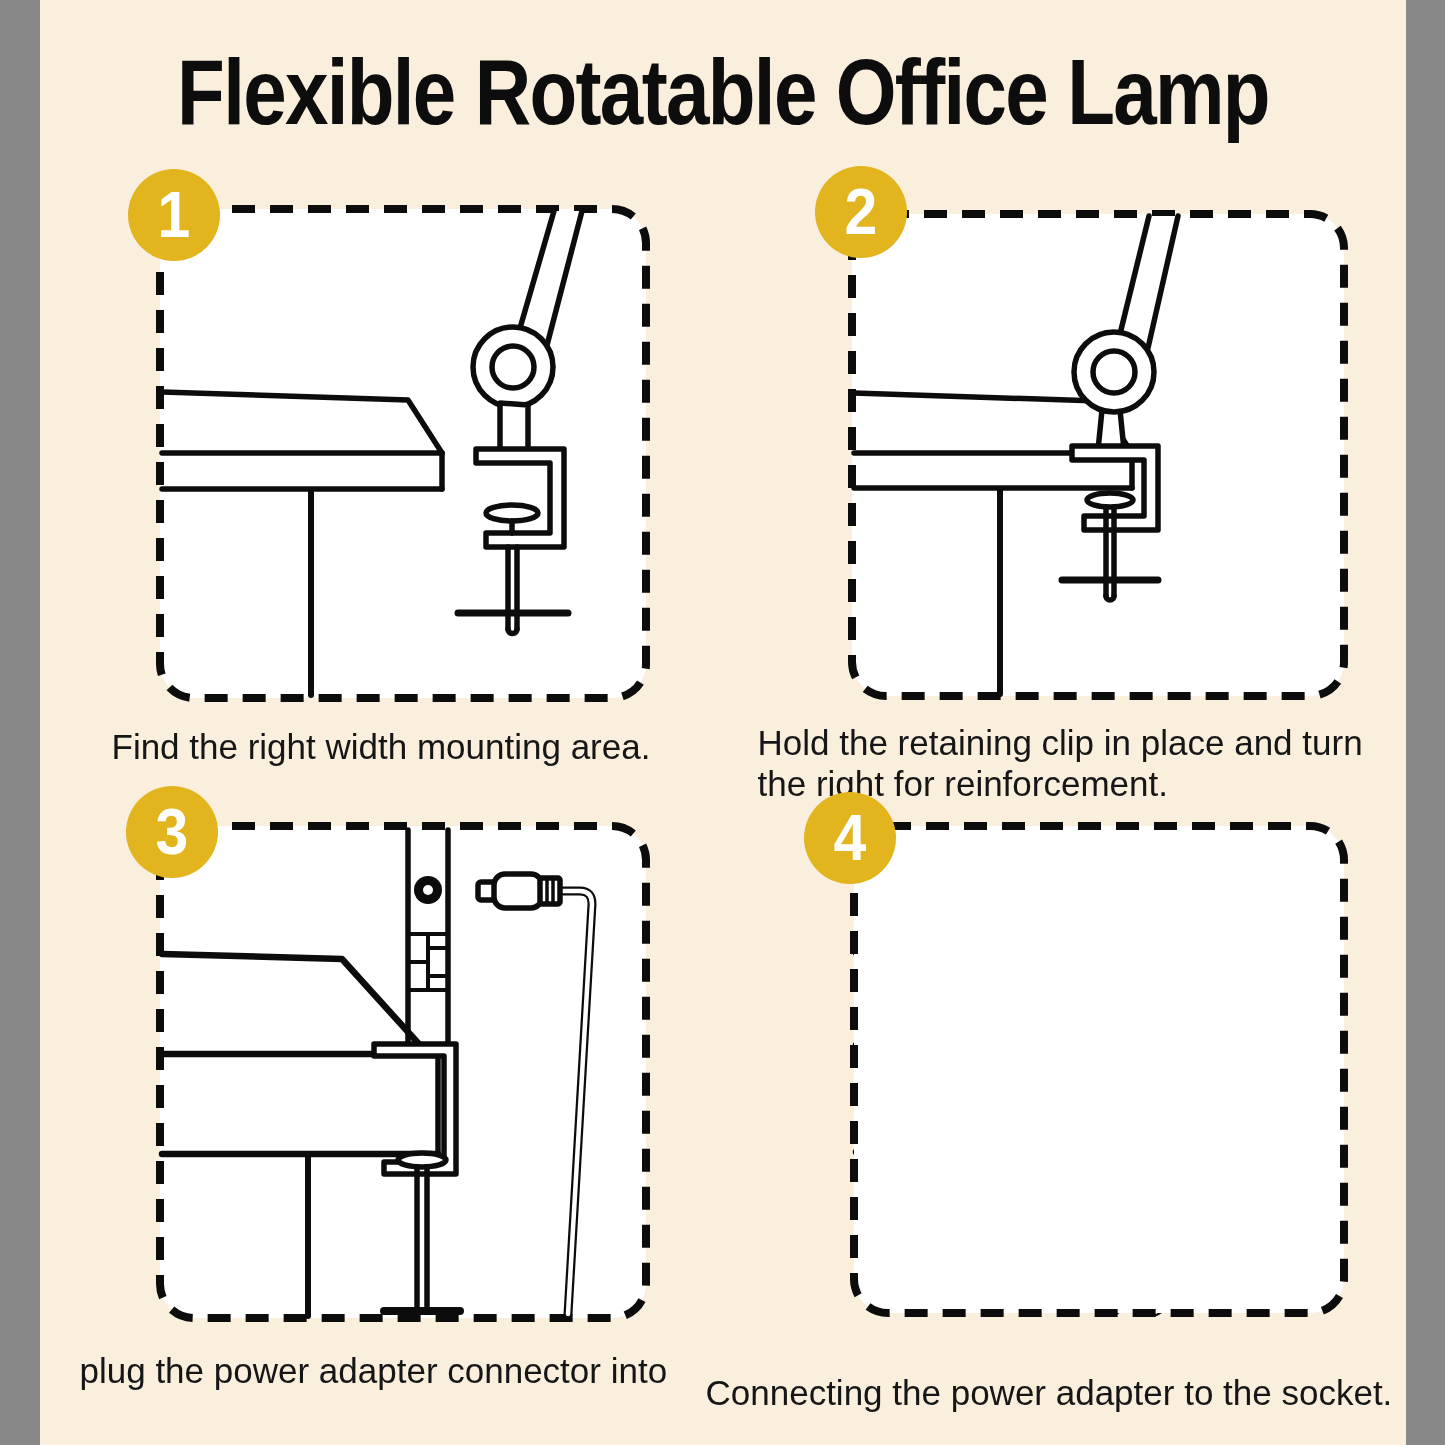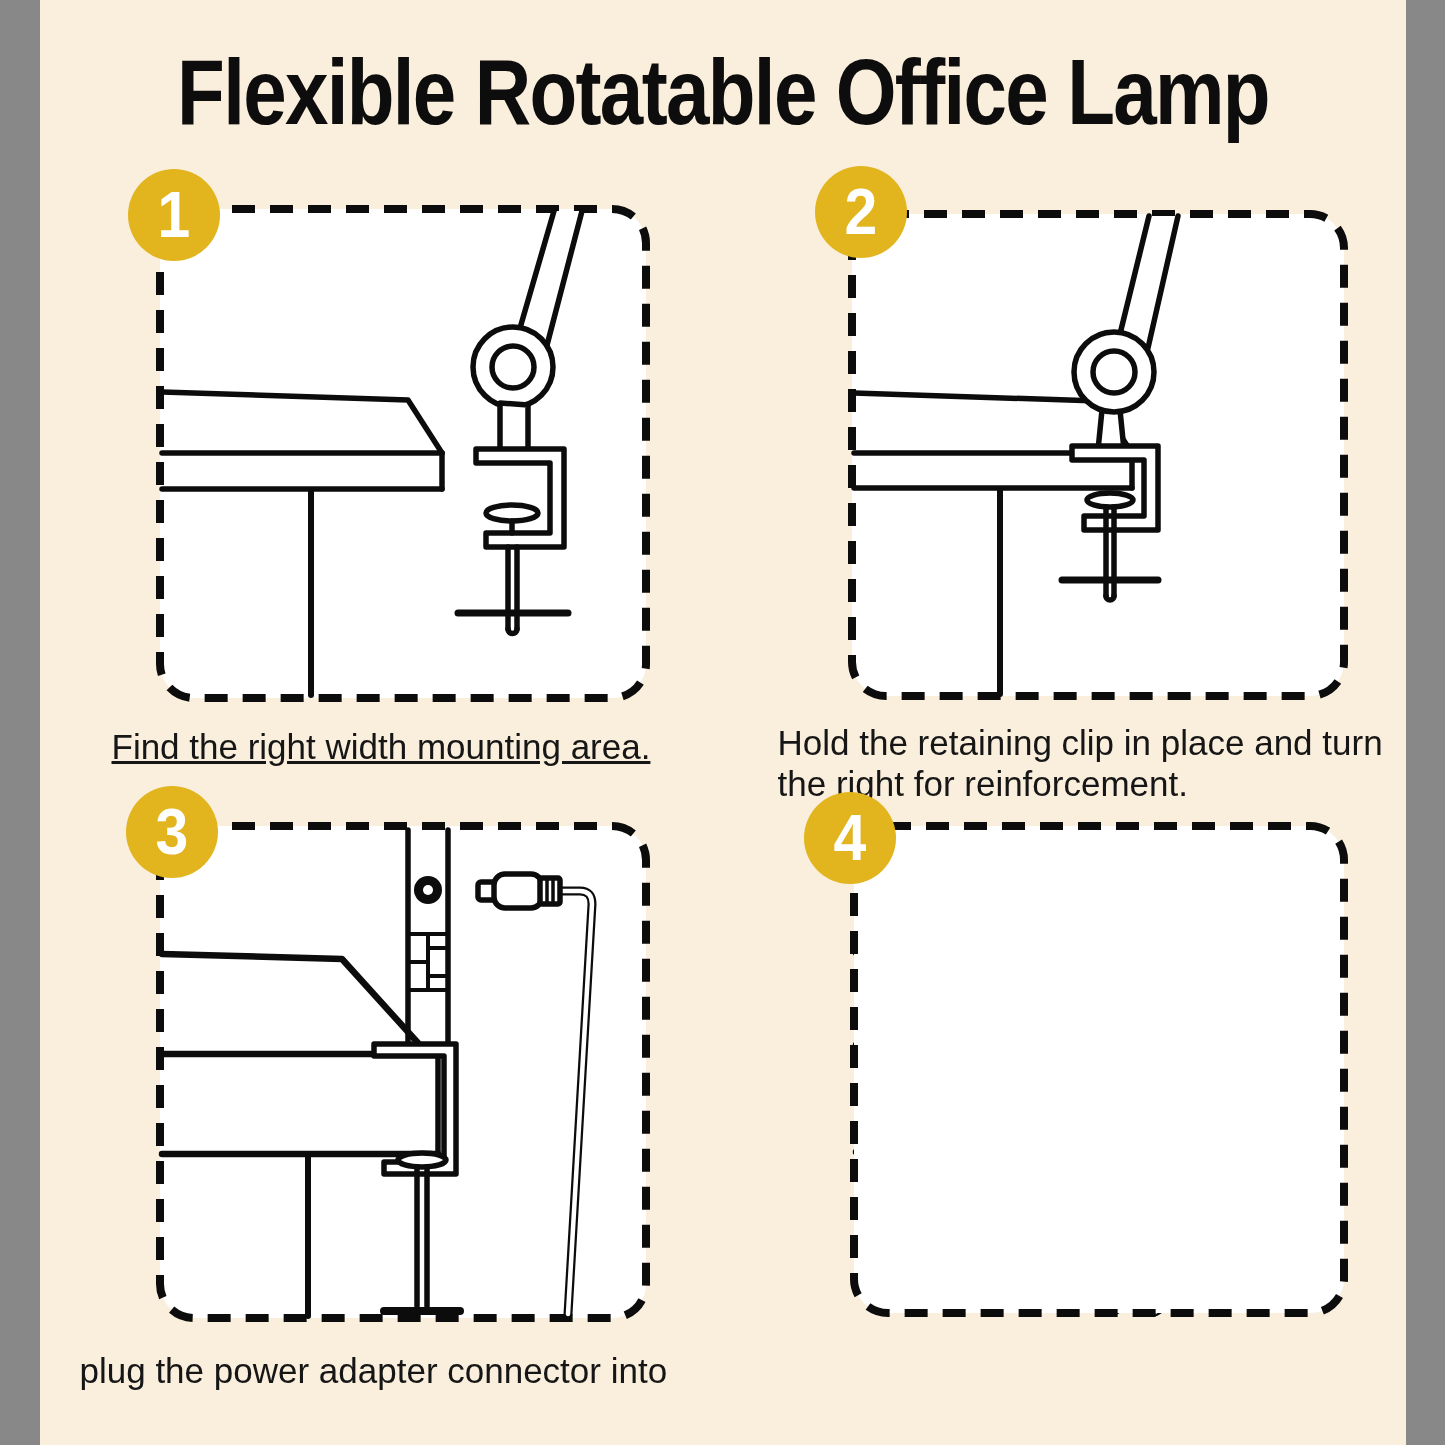--- a/index.html
+++ b/index.html
@@ -62,21 +62,21 @@
         <path class="ln" d="M356 316 V328"></path>
         <path class="ln" d="M352 342 V424 M361 342 V424"></path>
         <path class="ln" style="stroke-width:7" d="M302 408 H412"></path>
         <path class="ln" d="M352 424 a4.5 4.5 0 0 0 9 0"></path>
       </g>
     </svg>
   </div>
   <div class="badge" style="left:88px;top:169px;">
     <span>1</span>
   </div>
-  <div class="caption" style="left:72px;top:726px;text-decoration:underline;">
+  <div class="caption" style="left:72px;top:726px;">
     <div>Find the right width mounting area.</div>
   </div>
 
   <div class="panel" style="left:808px;top:210px;width:500px;height:490px;">
     <svg width="500" height="490" viewBox="0 0 500 490">
       <rect class="dash" x="4" y="4" width="492" height="482" rx="34"></rect>
       <g>
         <path class="ln" d="M6 183 L250 191 L284 243"></path>
         <path class="ln" d="M6 243 H284"></path>
         <path class="ln" d="M284 243 V278"></path>
@@ -94,21 +94,21 @@
         <ellipse class="fw ln" cx="262" cy="290" rx="23" ry="7"></ellipse>
         <path class="ln" d="M258 297 V386 M266 297 V386"></path>
         <path class="ln" style="stroke-width:7" d="M214 370 H310"></path>
         <path class="ln" d="M258 386 a4 4 0 0 0 8 0"></path>
       </g>
     </svg>
   </div>
   <div class="badge" style="left:775px;top:166px;">
     <span>2</span>
   </div>
-  <div class="caption" style="left:718px;top:722px;margin-left:20px;">
+  <div class="caption" style="left:718px;top:722px;">
     <div>Hold the retaining clip in place and turn</div>
     <div>the right for reinforcement.</div>
   </div>
 
   <div class="panel" style="left:116px;top:822px;width:494px;height:500px;">
     <svg width="494" height="500" viewBox="0 0 494 500">
       <rect class="dash" x="4" y="4" width="486" height="492" rx="34"></rect>
       <g>
         <path class="ln" d="M252 8 V222 M292 8 V222"></path>
         <path class="ln" style="stroke-width:4" d="M252 112 H292 M252 168 H292 M272 112 V168 M252 140 H272 M272 126 H292 M272 154 H292"></path>
@@ -193,14 +193,17 @@
         <rect class="fl" x="425" y="372" width="8" height="8"></rect>
         <rect class="fl" x="419" y="390" width="6" height="17"></rect>
         <rect class="fl" x="432" y="390" width="6" height="17"></rect>
       </g>
       <rect class="dash" x="4" y="4" width="490" height="487" rx="34" fill="none"></rect>
     </svg>
   </div>
   <div class="badge" style="left:764px;top:792px;">
     <span>4</span>
   </div>
+  <div class="caption" style="left:666px;top:1372px;">
+    <div>Connecting the power adapter to the socket.</div>
+  </div>
 
 </div>
 
 </body></html>

